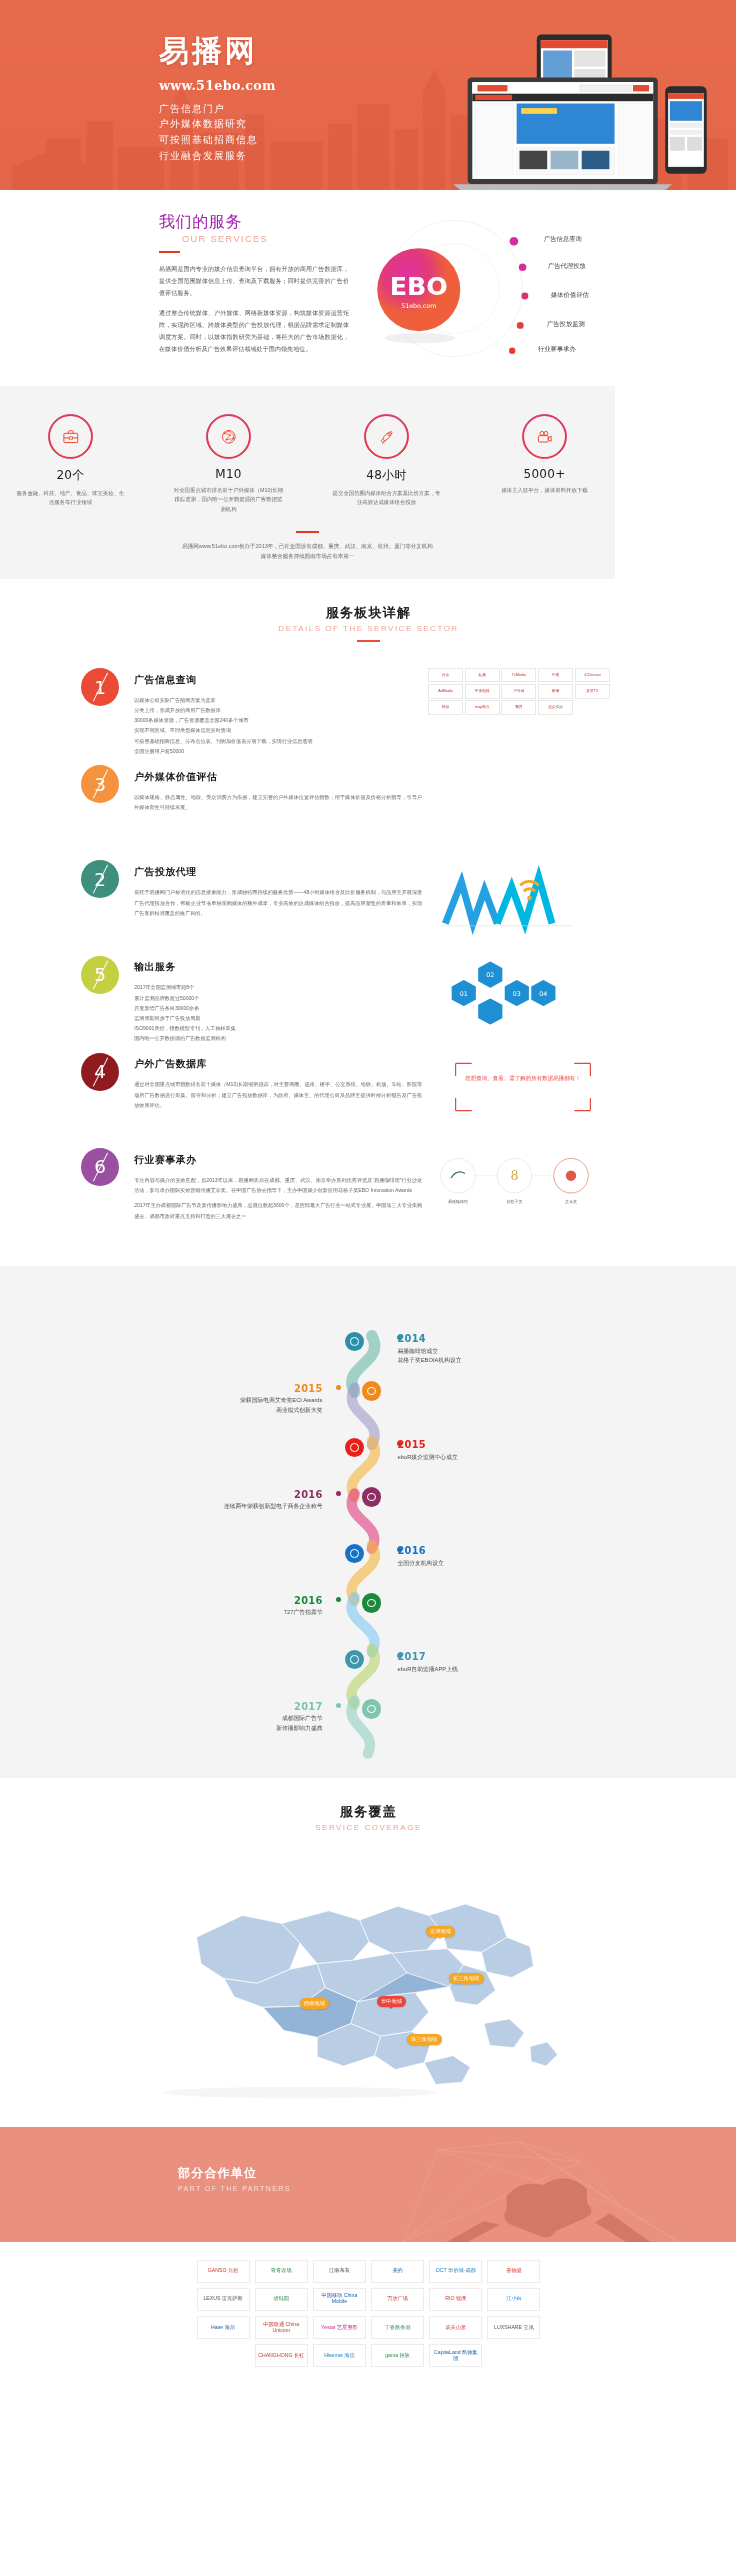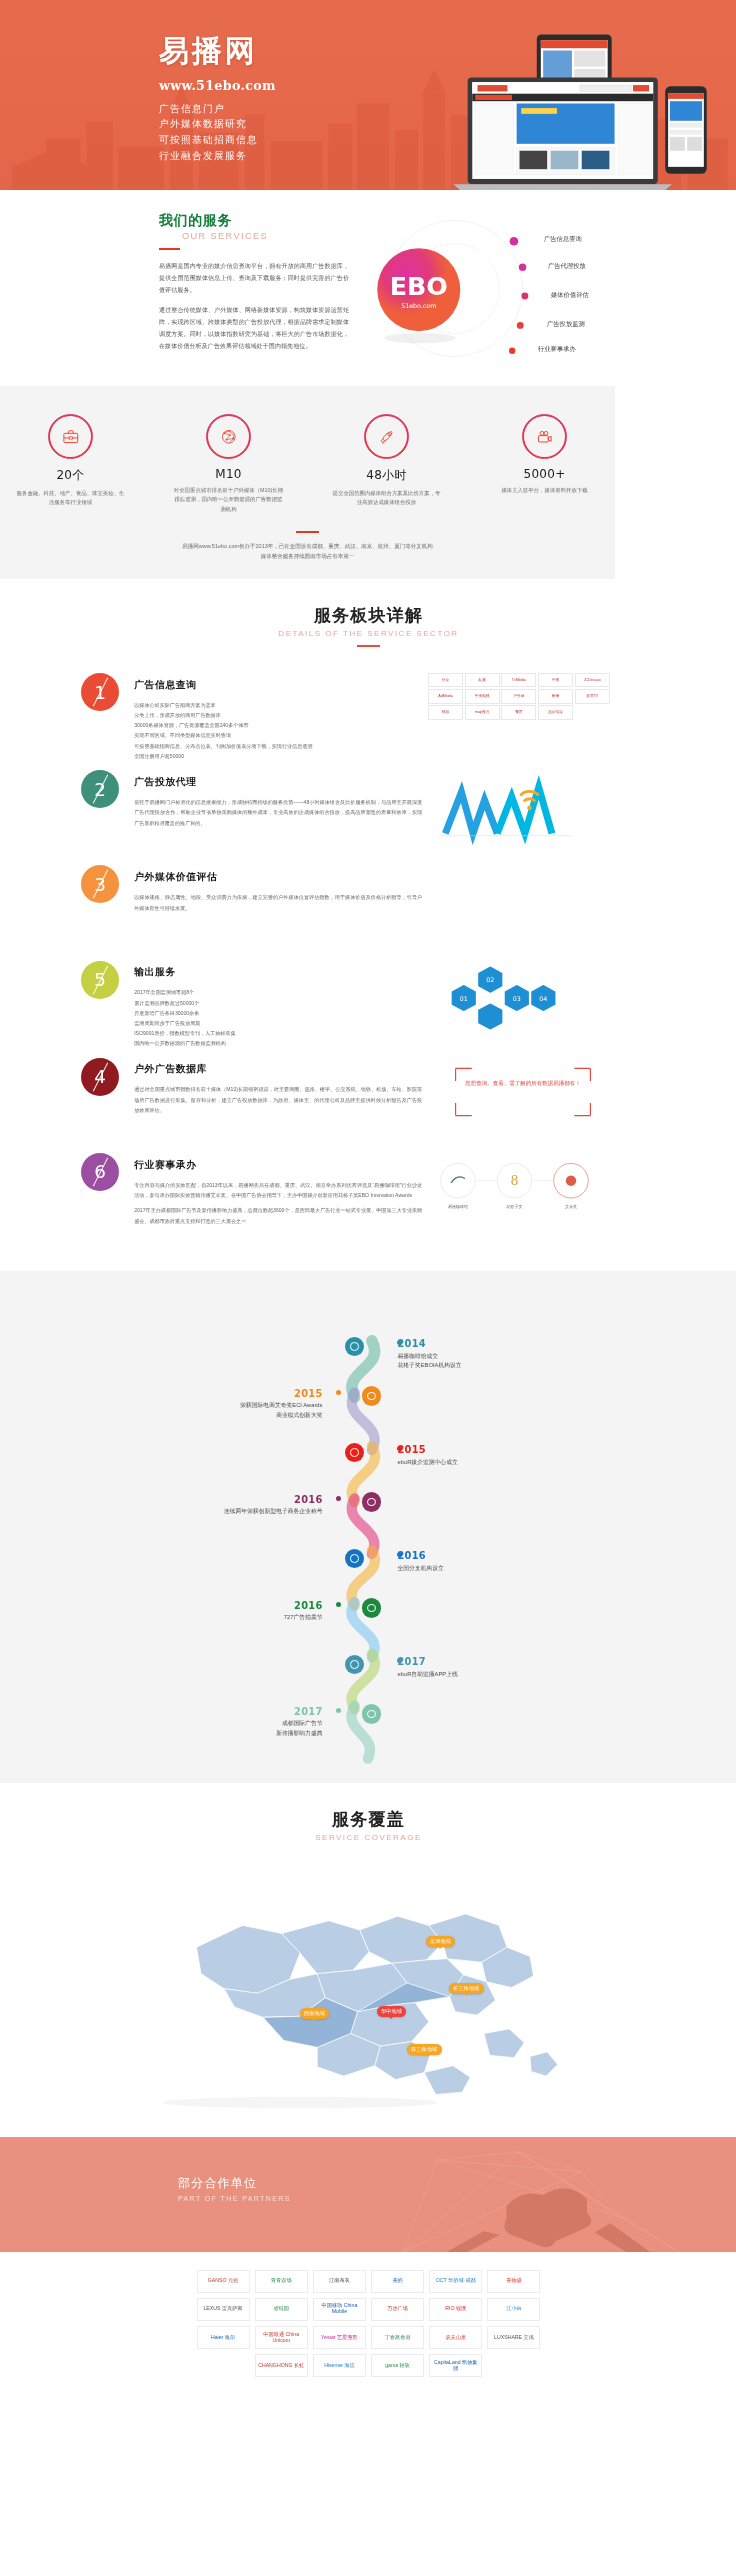--- a/index.html
+++ b/index.html
@@ -18,28 +18,28 @@
   .logo-cn { font-size:30px; font-weight:bold; color:#fff; letter-spacing:2.9px;
              font-family:"DejaVu Sans",sans-serif; line-height:1; text-shadow:0 1.2px 2.9px rgba(120,30,10,.25); }
   .logo-url { margin-top:11.5px; font-size:12.7px; font-weight:bold; color:#fff; letter-spacing:0.3px;
               font-family:"DejaVu Serif",serif; }
   .hero-list { margin-top:8px; }
   .hero-list div { font-size:9.8px; color:#fff; line-height:1.62; letter-spacing:1.2px; opacity:.97; }
   .devices { position:absolute; right:12.7px; bottom:0px; width:288px; height:173px; z-index:3; }
 
   
   .sec-title-wrap { text-align:center; }
-  .sec-title-cn { font-size:17px; font-weight:bold; color:#222; letter-spacing:1.2px; }
+  .sec-title-cn { font-size:13px; font-weight:bold; color:#222; letter-spacing:1.2px; }
   .sec-title-en { font-size:8px; color:#efa393; letter-spacing:1.5px; margin-top:2.3px; }
   .sec-rule { width:23px; height:1.7px; background:#e74c3c; margin:7px auto 0; }
 
   
   .services { position:relative; width:737px; height:196px; background:#fff; }
   .svc-left { position:absolute; left:159px; top:22px; width:190px; }
-  .svc-h1 { font-size:14px; font-weight:bold; color:#15803d; letter-spacing:0.6px; }
+  .svc-h1 { font-size:16px; font-weight:normal; color:#a21caf; letter-spacing:0.6px; }
   .svc-h2 { font-size:9.2px; color:#efa393; letter-spacing:1.4px; margin-top:1.2px; padding-left:23px; }
   .svc-rule { width:21px; height:1.7px; background:#e03a25; margin:7px 0 10.4px; }
   .svc-p { font-size:6px; line-height:2.0; color:#555; letter-spacing:0.1px; margin-bottom:7.5px; text-align:justify; }
 
   .ebo-wrap { position:absolute; left:368px; top:11.5px; width:248px; height:173px; }
 
   
   .stats { width:615px; background:#f4f4f4; padding:28px 0 17.3px; position:relative; }
   .stats-row { display:flex; justify-content:center; gap:45px; }
   .stat { width:113px; text-align:center; }
@@ -96,21 +96,21 @@
   .pin-b { background:#f5a623; color:#fff; font-size:5.2px; padding:1.7px 4.6px; border-radius:5.8px;
            white-space:nowrap; box-shadow:0 0.6px 1.7px rgba(0,0,0,.22); }
   .pin-b.red { background:#e8453c; }
   .pin-t { width:0; height:0; border-left:2.3px solid transparent; border-right:2.3px solid transparent;
            border-top:2.9px solid #f5a623; }
   .pin-t.red { border-top-color:#e8453c; }
 
   
   .partners-band { width:737px; height:115px; background:#e9917e; position:relative; overflow:hidden; }
   .partners-band .pt-title { position:absolute; left:178px; top:38px; z-index:3; }
-  .pt-cn { font-size:12px; font-weight:normal; color:#fff; letter-spacing:1.2px; }
+  .pt-cn { font-size:12px; font-weight:bold; color:#fff; letter-spacing:1.2px; }
   .pt-en { font-size:7px; color:rgba(255,255,255,.72); letter-spacing:1.4px; margin-top:2.9px; }
   .partners-grid { width:737px; background:#fff; padding:17.3px 0 23px; }
   .pg-row { display:flex; justify-content:center; gap:5.2px; margin-bottom:5.2px; }
   .pg-cell { width:53px; height:23px; border:0.6px solid #ececec; background:#fff;
              display:flex; align-items:center; justify-content:center; overflow:hidden;
              font-size:5.2px; text-align:center; line-height:1.15; padding:1.2px; }
 </style>
 </head>
 <body>
 
@@ -340,50 +340,50 @@
           <div class="logo-cell">多屏TV</div>
           <div class="logo-cell">梯影</div>
           <div class="logo-cell">map视点</div>
           <div class="logo-cell">聚屏</div>
           <div class="logo-cell">品众传媒</div>
         </div>
       </div>
     </div>
 
     <div class="svc-item">
+      <div class="svc-badge" style="background:#f5923e">
+        <span>3</span>
+          <i class="slash"></i>
+      </div>
+      <div class="svc-body">
+        <div class="svc-name">户外媒体价值评估</div>
+        <p class="svc-para">以媒体规格、静态属性、地段、受众消费力为依据，建立完善的户外媒体位置评估指数，用于媒体价值及价格分析指导，引导户外媒体良性可持续发展。</p>
+      </div>
+      <div class="svc-art"></div>
+    </div>
+
+    <div class="svc-item">
       <div class="svc-badge" style="background:#3e8f7c">
         <span>2</span>
           <i class="slash"></i>
       </div>
       <div class="svc-body">
         <div class="svc-name">广告投放代理</div>
         <p class="svc-para">依托于易播网门户标准化的信息搜索能力，形成独特而持续的服务优势——48小时媒体组合及比价服务机制，与品牌主开展深度广告代理投放合作，帮助企业节省单独采购媒体的额外成本，专业高效的达成媒体组合投放，提高品牌塑造的质量和效率，实现广告客群精准覆盖的推广目的。</p>
       </div>
       <div class="svc-art">
         <svg viewBox="0 0 300 130" width="173" height="75">
           <path d="M30 110 L58 38 L78 110 L98 52 L120 110" fill="none" stroke="#25a0e0" stroke-width="12" stroke-linejoin="miter"></path>
           <path d="M120 110 L145 46 L168 110 L192 30 L215 110" fill="none" stroke="#00b7e3" stroke-width="12"></path>
           <path d="M160 44 a22 22 0 0 1 32 0" fill="none" stroke="#f5a623" stroke-width="5"></path>
           <path d="M166 54 a14 14 0 0 1 20 0" fill="none" stroke="#f5a623" stroke-width="5"></path>
           <circle cx="176" cy="66" r="4" fill="#f5a623"></circle>
           <line x1="20" y1="114" x2="250" y2="114" stroke="#ddd" stroke-width="1"></line>
         </svg>
       </div>
-    </div>
-
-    <div class="svc-item">
-      <div class="svc-badge" style="background:#f5923e">
-        <span>3</span>
-          <i class="slash"></i>
-      </div>
-      <div class="svc-body">
-        <div class="svc-name">户外媒体价值评估</div>
-        <p class="svc-para">以媒体规格、静态属性、地段、受众消费力为依据，建立完善的户外媒体位置评估指数，用于媒体价值及价格分析指导，引导户外媒体良性可持续发展。</p>
-      </div>
-      <div class="svc-art"></div>
     </div>
 
     <div class="svc-item">
       <div class="svc-badge" style="background:#c4d042">
         <span>5</span>
           <i class="slash"></i>
       </div>
       <div class="svc-body">
         <div class="svc-name">输出服务</div>
         <div class="svc-lines">

